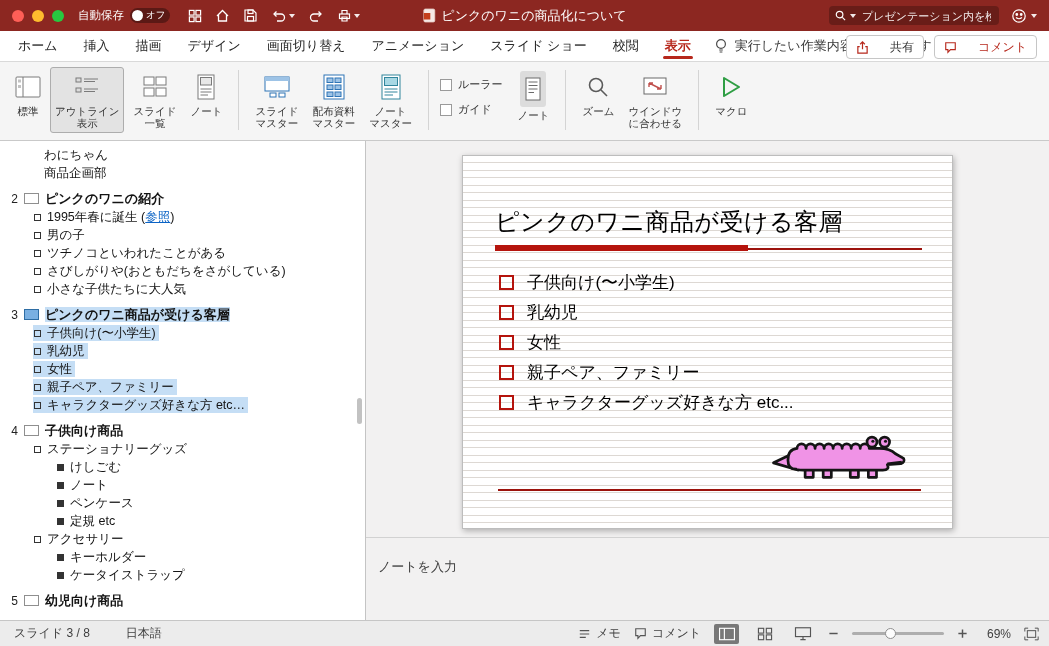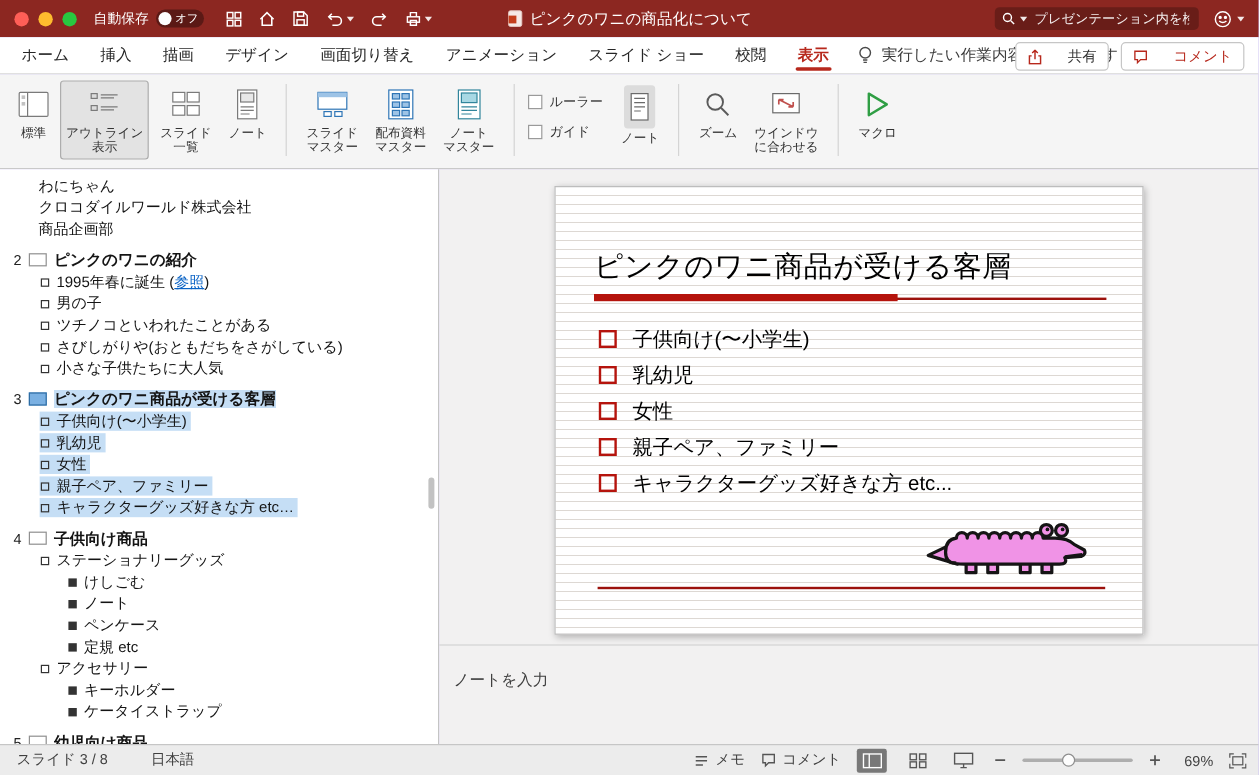--- a/index.html
+++ b/index.html
@@ -65,21 +65,21 @@
   
   .outline{position:absolute;left:0;top:141px;width:366px;bottom:26px;background:#fff;
            border-right:1px solid #c4c4c4;box-sizing:border-box;overflow:hidden;}
   .outline ul{list-style:none;margin:0;padding:5px 0 0 0;font-size:12.5px;color:#141414;}
   .outline li{height:18px;line-height:18px;white-space:nowrap;overflow:hidden;}
   .o-slide{font-weight:700;margin-top:8px;font-size:13px;padding-left:5px;}
   .o-num{display:inline-block;width:13px;text-align:right;margin-right:2px;font-weight:400;font-size:12px;color:#222;}
   .o-ic{display:inline-block;width:15px;height:11px;border:1px solid #8f8f8f;background:#fff;
         margin:0 6px 0 4px;vertical-align:-1px;box-sizing:border-box;}
   .o-ic.cur{background:#7ab0e2;border-color:#2e6da4;}
-  .o-text{padding-left:32px;}
+  .o-text{padding-left:44px;}
   .o-b2{padding-left:33px;}
   .o-b3{padding-left:56px;}
   .o-row{padding:1px 3px 1px 1px;}
   .hl{background:#c5def5;}
   .blt{display:inline-block;margin-right:6px;box-sizing:border-box;}
   .blt.sq{width:7px;height:7px;border:1px solid #333;}
   .blt.fsq{width:7px;height:7px;background:#333;}
   .o-link{color:#0b63c5;text-decoration:underline;cursor:pointer;}
   .spell{text-decoration-style:wavy;text-decoration-color:#e03a2f;text-underline-offset:2px;}
   .o-scroll{position:absolute;right:3px;top:257px;width:5px;height:26px;border-radius:3px;background:#c2c2c2;}
@@ -390,21 +390,20 @@
             <polygon points="5,3 20,12 5,21"></polygon>
           </svg>
       </span>
       <span class="rb-lb">マクロ</span>
     </div>
   </section>
 
   <aside class="outline">
     <ul id="outline-list">
         <li class="o-text"><span>わにちゃん</span></li>
-        <li class="o-text"><span>クロコダイルワールド株式会社</span></li>
         <li class="o-text"><span>商品企画部</span></li>
         <li class="o-slide"><span class="o-num">2</span><span class="o-ic"></span><span class="o-tt">ピンクのワニの紹介</span></li>
         <li class="o-b2"><span class="o-row"><span class="blt sq"></span><span>1995年春に誕生 (</span><a class="o-link">参照</a><span>)</span></span></li>
         <li class="o-b2"><span class="o-row"><span class="blt sq"></span><span>男の子</span></span></li>
         <li class="o-b2"><span class="o-row"><span class="blt sq"></span><span>ツチノコといわれたことがある</span></span></li>
         <li class="o-b2"><span class="o-row"><span class="blt sq"></span><span>さびしがりや(おともだちをさがしている)</span></span></li>
         <li class="o-b2"><span class="o-row"><span class="blt sq"></span><span>小さな子供たちに大人気</span></span></li>
         <li class="o-slide"><span class="o-num">3</span><span class="o-ic cur"></span><span class="o-tt hl">ピンクのワニ商品が受ける客層</span></li>
         <li class="o-b2"><span class="o-row hl"><span class="blt sq"></span><span>子供向け(〜小学生)</span></span></li>
         <li class="o-b2"><span class="o-row hl"><span class="blt sq"></span><span>乳幼児</span></span></li>

